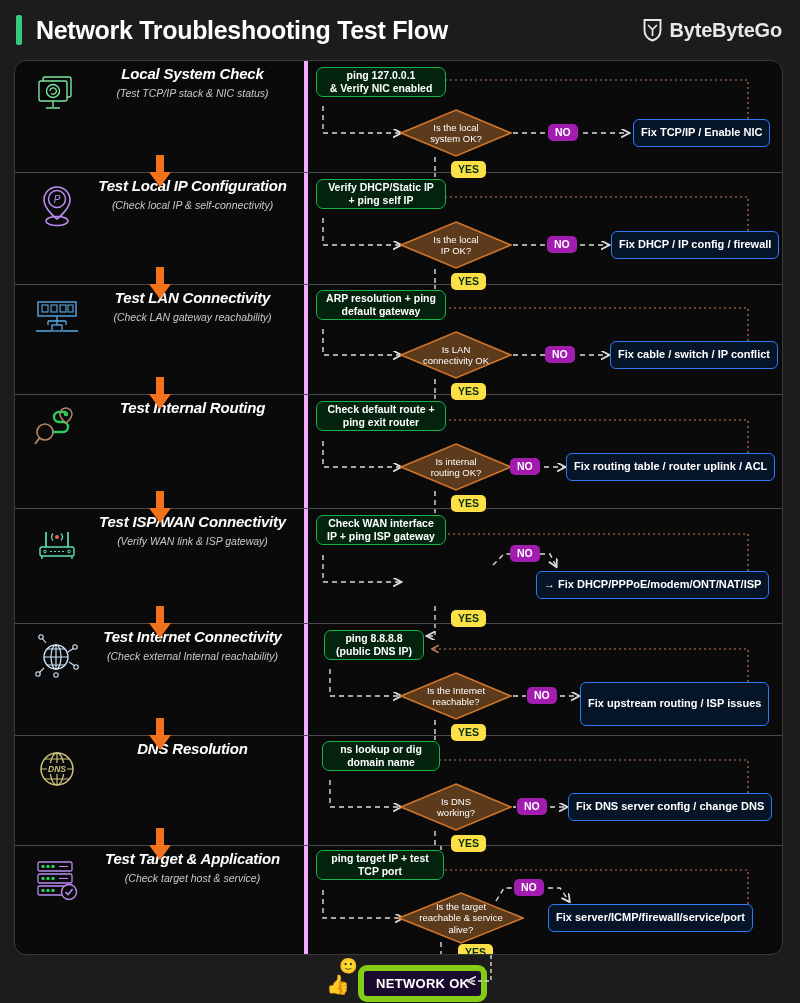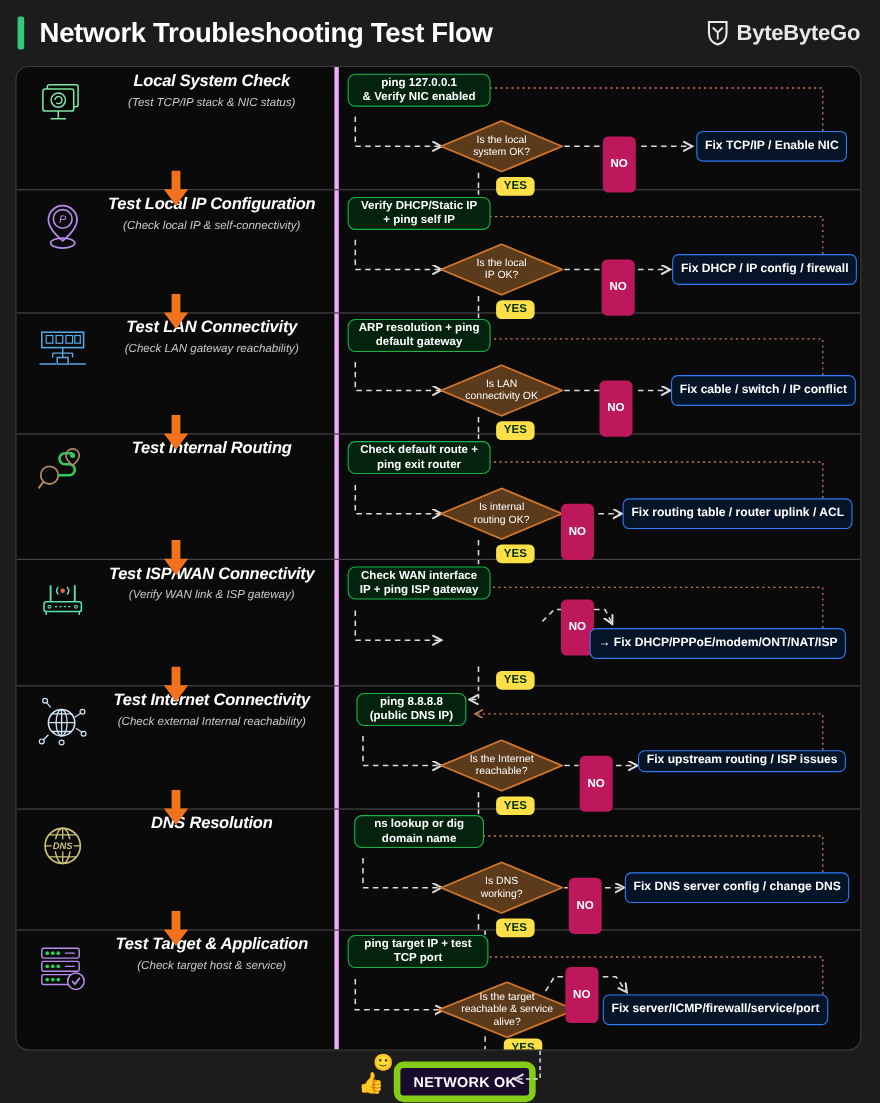--- a/index.html
+++ b/index.html
@@ -109,23 +109,23 @@
     border:1.6px solid #2f7bf6;
     border-radius:6px;
     color:#fff; font-size:11px; font-weight:bold;
     text-align:center; line-height:1.2;
     display:flex; align-items:center; justify-content:center;
     padding:3px 7px; white-space:nowrap;
   }
   
   .pill-no {
     position:absolute;
-    background:#be185d; border-radius:5px;
+    background:#a21caf; border-radius:5px;
     color:#fff; font-size:10.5px; font-weight:bold;
-    padding:19px 7px; line-height:1.25;
+    padding:2px 7px; line-height:1.25;
   }
   .pill-yes {
     position:absolute;
     background:#fde047; border-radius:5px;
     color:#06310f; font-size:10.5px; font-weight:bold;
     padding:2px 7px; line-height:1.25;
   }
   svg.conn { position:absolute; left:0; top:0; overflow:visible; pointer-events:none; }
 
   
@@ -462,21 +462,21 @@
         </svg>
         <div class="diamond-text" style="white-space:pre-line;">Is the Internet
 reachable?</div>
       </div>
       <div class="pill-no" style="left:219px; top:63px;">
         <span>NO</span>
       </div>
       <div class="pill-yes" style="left:143px; top:100px;">
         <span>YES</span>
       </div>
-      <div class="fix" style="left:272px; top:58px; height:20px;">
+      <div class="fix" style="left:272px; top:58px; height:44px;">
         <span>Fix upstream routing / ISP issues</span>
       </div>
     </div>
   </div>
 
   <div class="row" style="height:110px;">
     <div class="left-cell">
       <div class="icon-wrap">
         <svg width="46" height="44" viewBox="0 0 46 44">
           <circle cx="23" cy="22" r="16" fill="none" stroke="#cbc27c" stroke-width="1.5"></circle>

